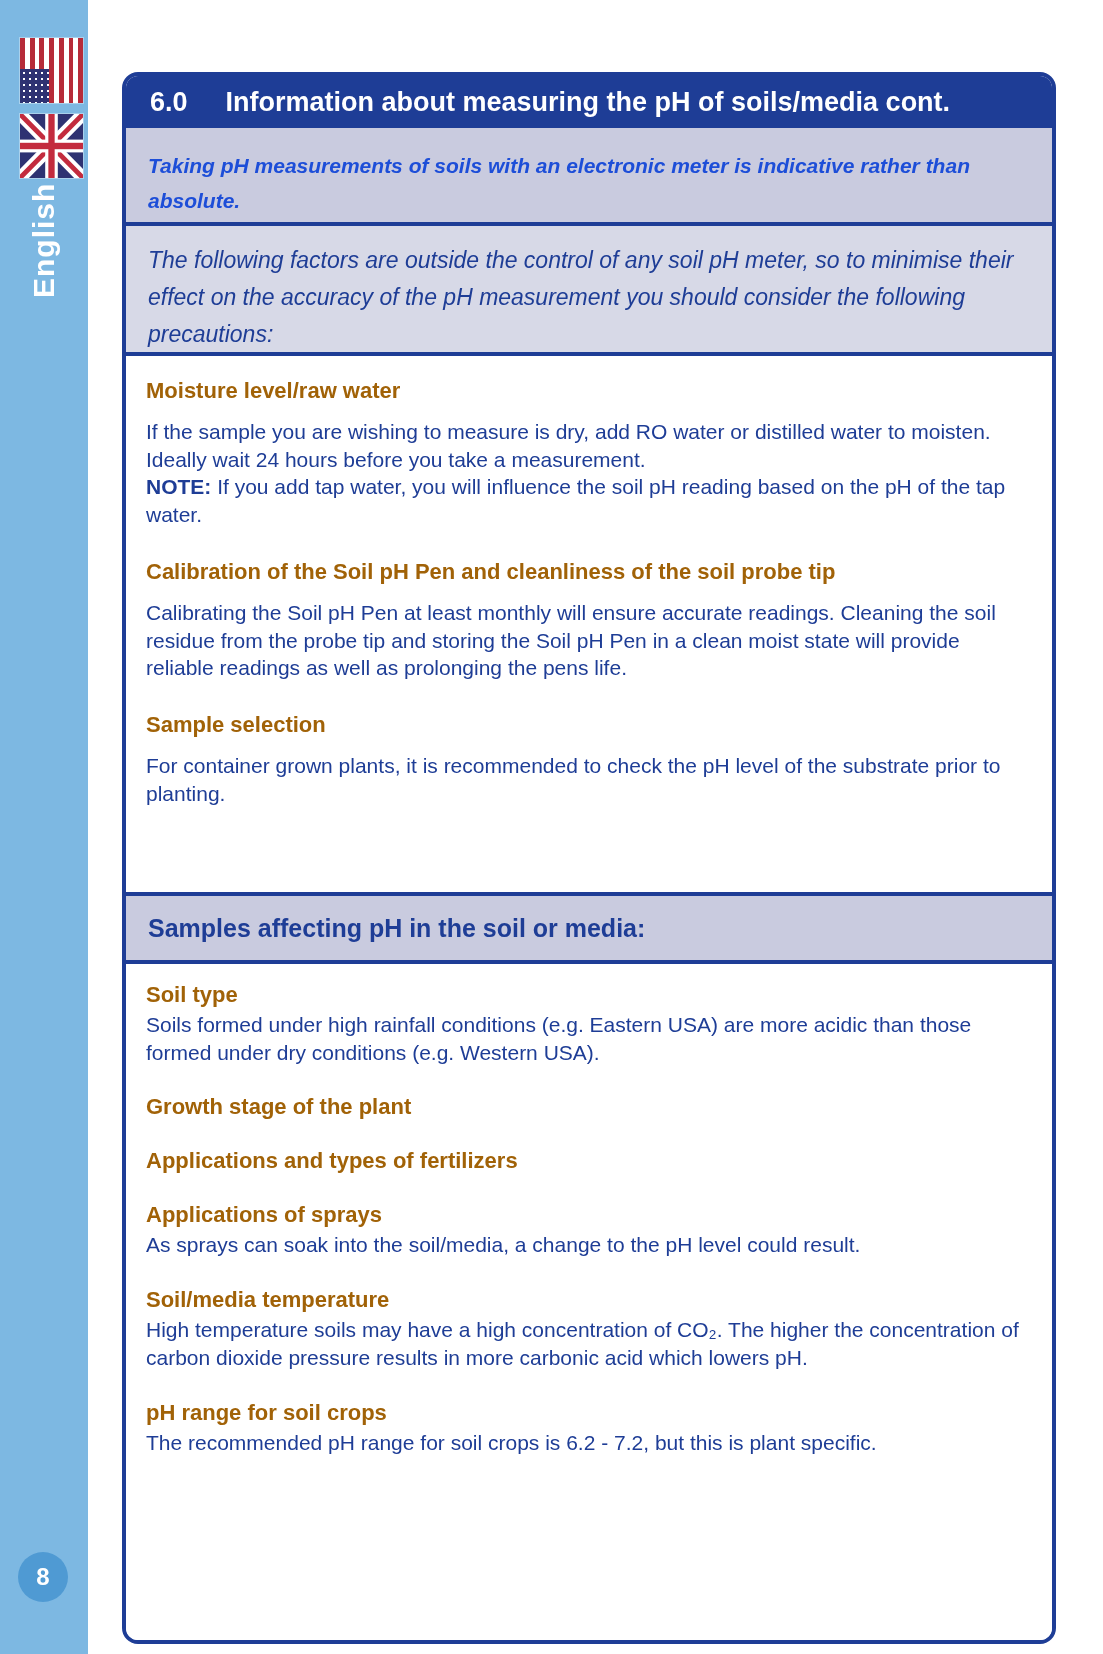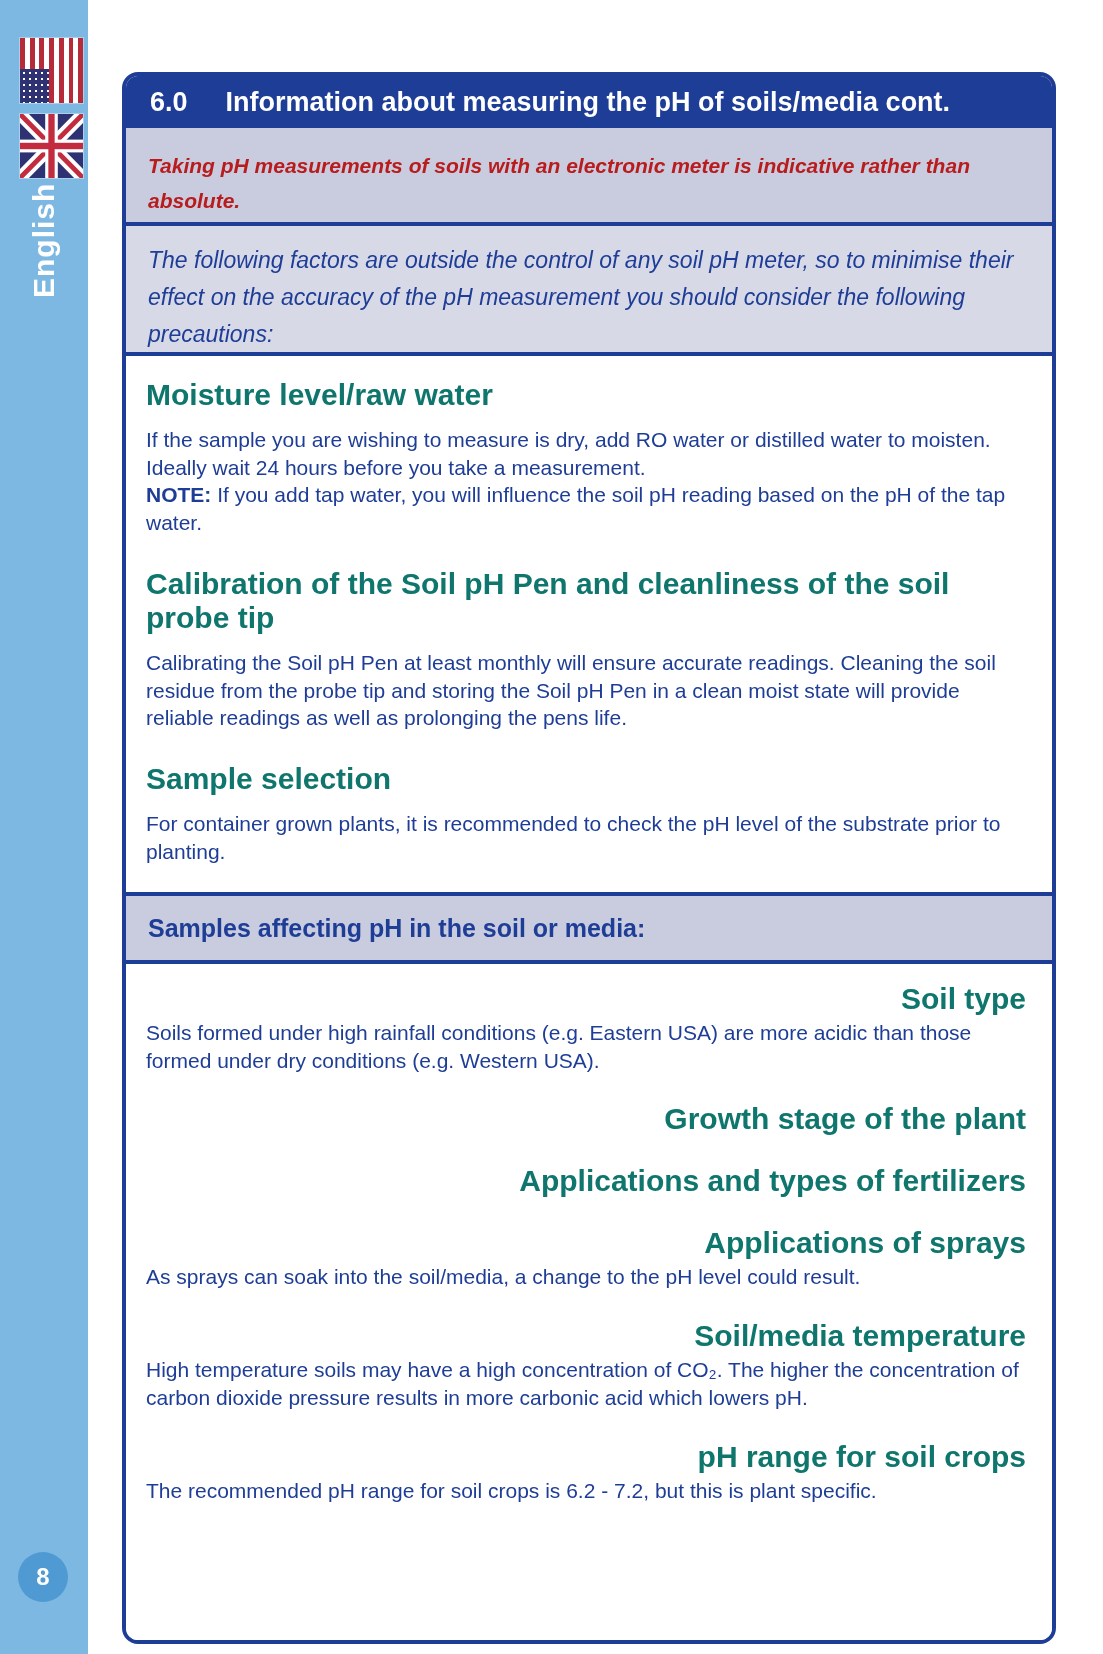--- a/index.html
+++ b/index.html
@@ -60,51 +60,51 @@
     height: 52px; background: #1e3d96;
     display: flex; align-items: center;
     color: #ffffff; font-weight: bold; font-size: 27px;
     padding-left: 24px;
   }
   .panel-header .sec-num { margin-right: 38px; }
 
   .callout-1 {
     height: 94px; background: #c9cbdf;
     padding: 20px 28px 0 22px;
-    color: #b91c1c; font-weight: bold; font-style: italic;
+    color: #1d4ed8; font-weight: bold; font-style: italic;
     font-size: 21px; line-height: 1.68;
   }
   .callout-2 {
     height: 130px; background: #d7d9e7;
     padding: 16px 24px 0 22px;
     color: #1e3d96; font-style: italic;
     font-size: 23px; line-height: 1.6;
   }
 
   .white-sec { background: #ffffff; color: #1e3d96; padding: 8px 26px 0 20px; }
   .white-sec-1 { height: 540px; }
   .white-sec-2 { height: 680px; }
 
-  .white-sec h3 { font-size: 30px; font-weight: bold; color: #0f766e; }
+  .white-sec h3 { font-size: 22px; font-weight: bold; color: #a16207; }
   .white-sec p  { font-size: 21px; line-height: 1.32; color: #1e3d96; }
 
   .white-sec-1 h3 { margin: 30px 0 14px; }
   .white-sec-1 h3:first-child { margin-top: 14px; }
   .white-sec-1 p { margin: 0 0 22px; }
   .white-sec-1 p.tight { margin-bottom: 0; }
   .white-sec-1 p.note-line { margin-top: 0; }
 
   .factors-banner {
     height: 68px; background: #c9cbdf;
     display: flex; align-items: center;
     padding-left: 22px;
     color: #1e3d96; font-weight: bold; font-size: 25px;
   }
 
-  .white-sec-2 h3 { margin: 28px 0 3px; text-align: right; }
+  .white-sec-2 h3 { margin: 28px 0 3px; }
   .white-sec-2 h3:first-child { margin-top: 10px; }
   .white-sec-2 p { margin: 0 0 6px; }
 </style>
 </head>
 <body>
 
 <div class="sidebar">
   <div class="flag flag-us">
     <div class="canton"></div>
   </div>

